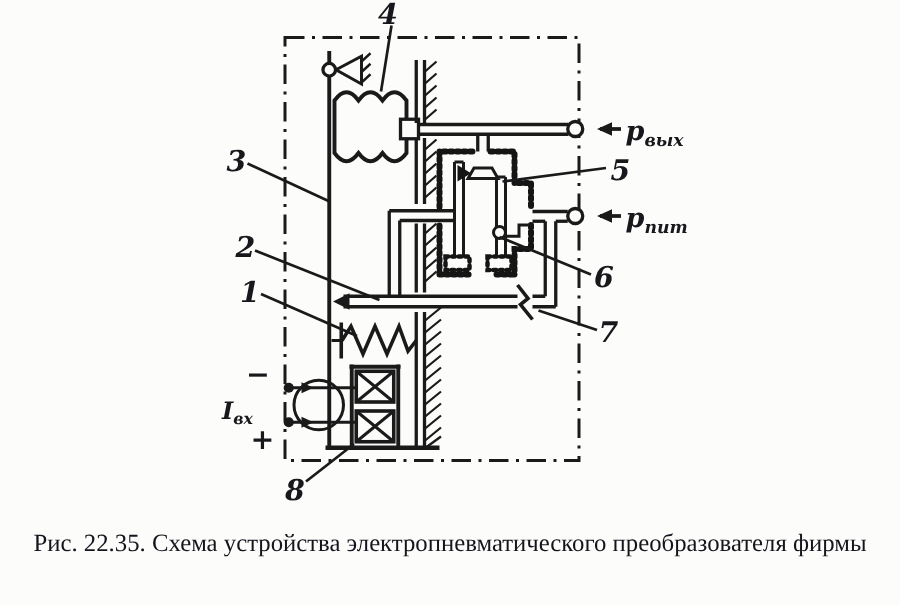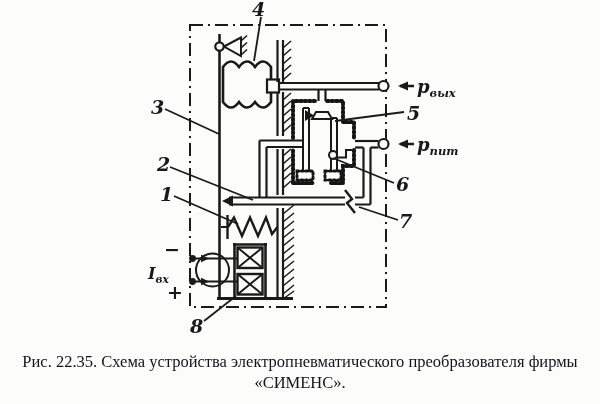--- a/index.html
+++ b/index.html
@@ -196,15 +196,14 @@
     <text x="151" y="114" class="partlabel">3</text>
     <text x="252" y="16" class="partlabel">4</text>
     <text x="407" y="120" class="partlabel">5</text>
     <text x="396" y="191" class="partlabel">6</text>
     <text x="399" y="228" class="partlabel">7</text>
     <text x="190" y="333" class="partlabel">8</text>
   </svg>
 
   <div class="caption">
     <div>Рис. 22.35. Схема устройства электропневматического преобразователя фирмы</div>
-    <div>«СИМЕНС».</div>
   </div>
 </div>
 
 </body></html>

